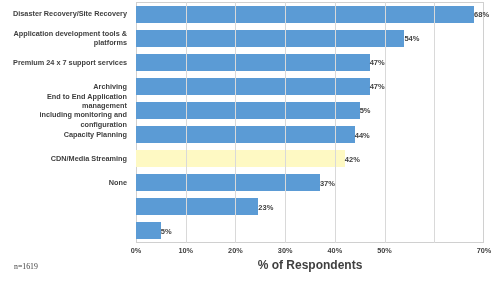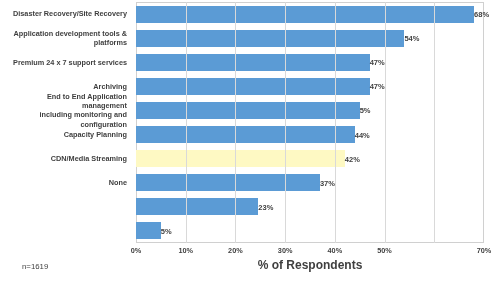--- a/index.html
+++ b/index.html
@@ -101,24 +101,25 @@
     position:absolute;
     left:136px; top:258px;
     width:348px;
     text-align:center;
     font-size:12px;
     font-weight:bold;
     color:#3f3f3f;
   }
   #nlabel{
     position:absolute;
-    left:22px; top:262px;
+    left:14px; top:262px;
     font-size:7.8px;
     color:#3f3f3f;
     white-space:nowrap;
+    font-family:Liberation Serif, serif;
   }
 </style>
 </head>
 <body>
 
 <div id="chart-root">
 
   <div id="plot"></div>
 
   <div id="gridlines" style="position: absolute; left: 136px; top: 2px; width: 348px; height: 241px; z-index: 2; pointer-events: none;">

